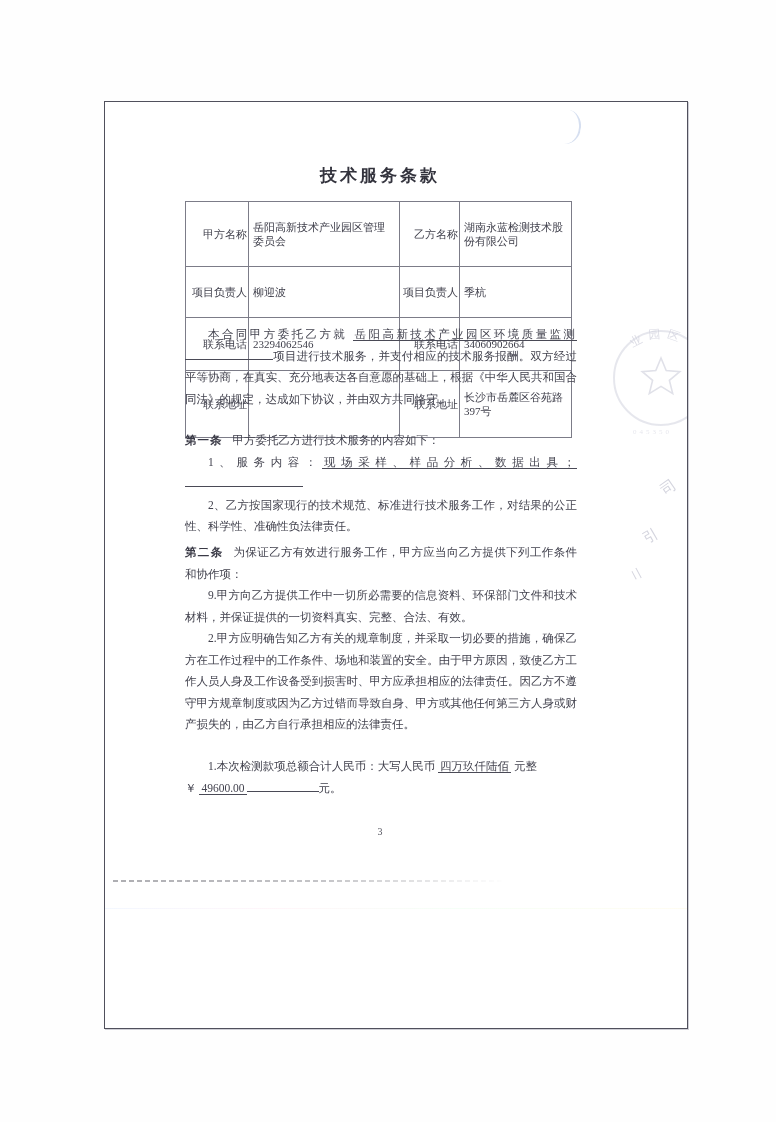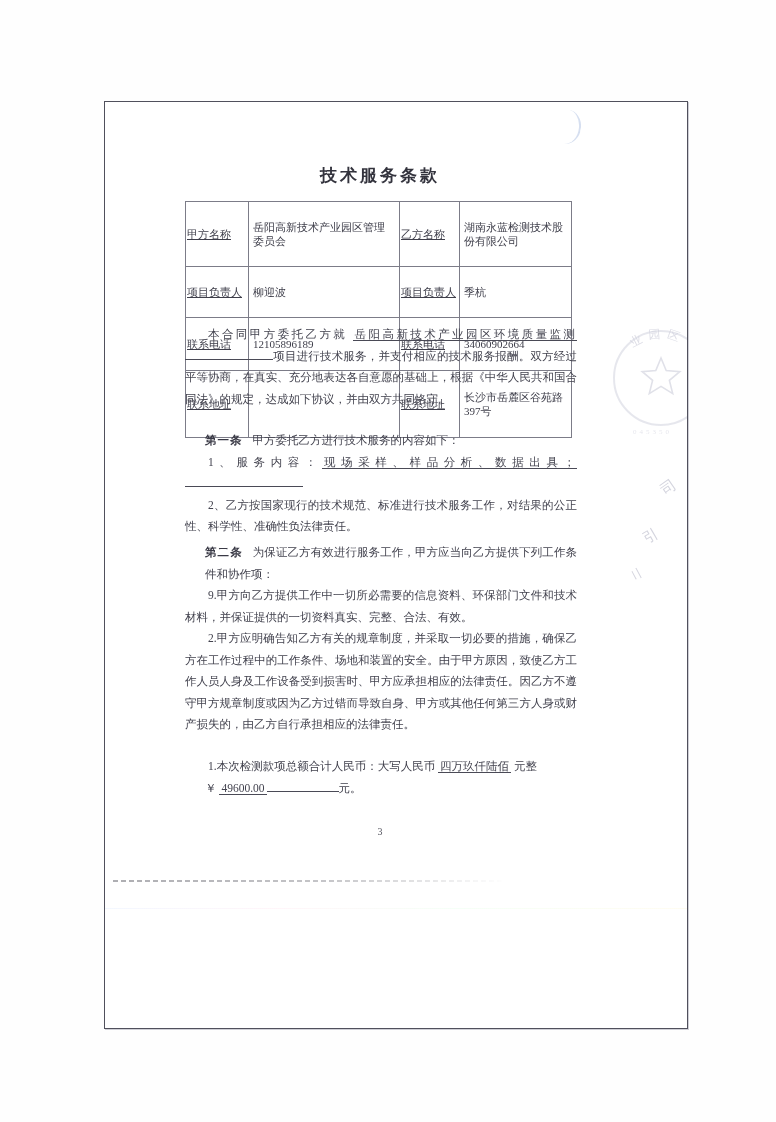--- a/index.html
+++ b/index.html
@@ -26,37 +26,37 @@
   .info-table{
     position:absolute;left:80px;top:99px;width:386px;
     border-collapse:collapse;table-layout:fixed;
     font-size:11px;color:#3e3e4a;
   }
   .info-table td{
     border:1px solid #7c7c88;
     padding:16px 4px;vertical-align:middle;
     line-height:14px;
   }
-  .info-table td.lbl{text-align:left;letter-spacing:0px;padding:12px 1px;text-decoration:underline;}
+  .info-table td.lbl{text-align:right;letter-spacing:0px;padding:12px 1px;}
   .info-table col.c1{width:63px}
   .info-table col.c2{width:151px}
   .info-table col.c3{width:60px}
   .info-table col.c4{width:112px}
   tr.r1 td{height:32px}
   tr.r2 td{height:18px}
   tr.r3 td{height:20px}
   tr.r4 td{height:34px}
   
   .para{
     position:absolute;left:80px;width:392px;
     font-size:11.5px;line-height:21.5px;
     text-align:justify;color:#42424e;
   }
   .para p{margin:0;text-indent:2em;}
-  .para p.noindent{text-indent:0;margin-left:20px;}
+  .para p.noindent{text-indent:0;}
   .hword{font-weight:bold;letter-spacing:1px;margin-right:10px;color:#3a3a46;}
   .uline{border-bottom:1px solid #4a4a56;padding:0 2px;}
   .ufill{display:inline-block;border-bottom:1px solid #4a4a56;height:11px;vertical-align:baseline;}
   .pagenum{
     position:absolute;top:724px;left:80px;width:390px;text-align:center;
     font-size:10px;color:#55555f;
   }
   .sep-line{
     position:absolute;left:8px;top:778px;width:392px;height:2px;
     background:
@@ -108,21 +108,21 @@
       <td>湖南永蓝检测技术股份有限公司</td>
     </tr>
     <tr class="r2">
       <td class="lbl">项目负责人</td>
       <td>柳迎波</td>
       <td class="lbl">项目负责人</td>
       <td>季杭</td>
     </tr>
     <tr class="r3">
       <td class="lbl">联系电话</td>
-      <td>12105896189</td>
+      <td>23294062546</td>
       <td class="lbl">联系电话</td>
       <td>34060902664</td>
     </tr>
     <tr class="r4">
       <td class="lbl">联系地址</td>
       <td></td>
       <td class="lbl">联系地址</td>
       <td>长沙市岳麓区谷苑路 397号</td>
     </tr>
   </tbody>

